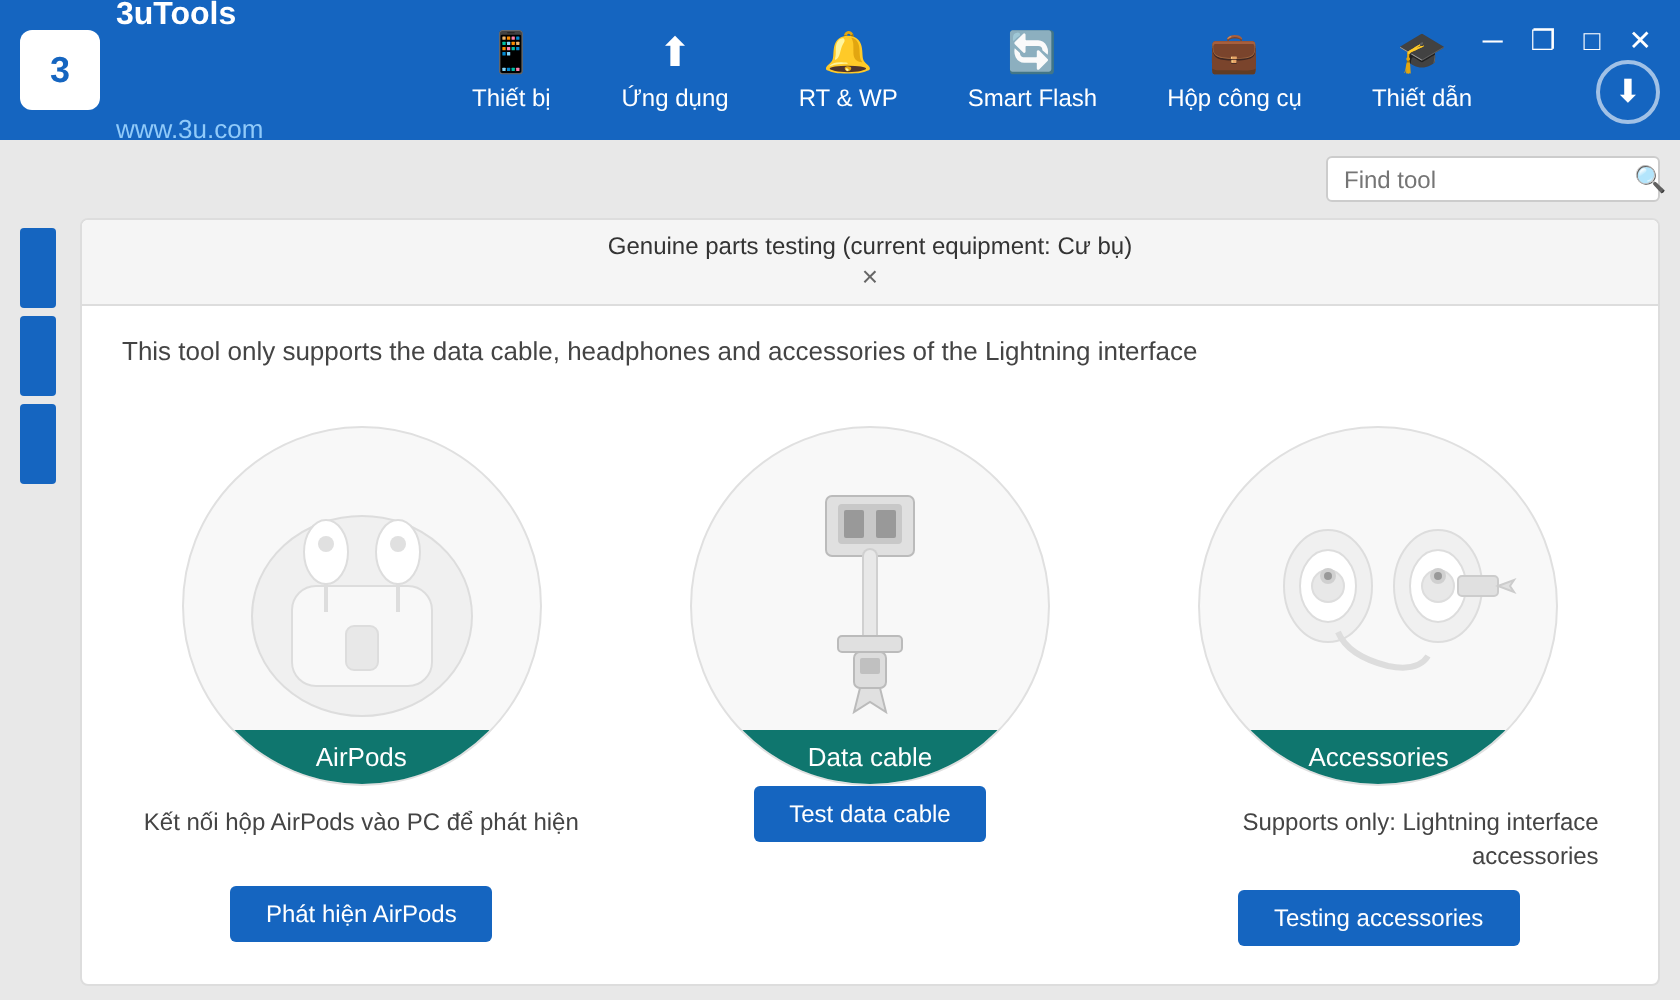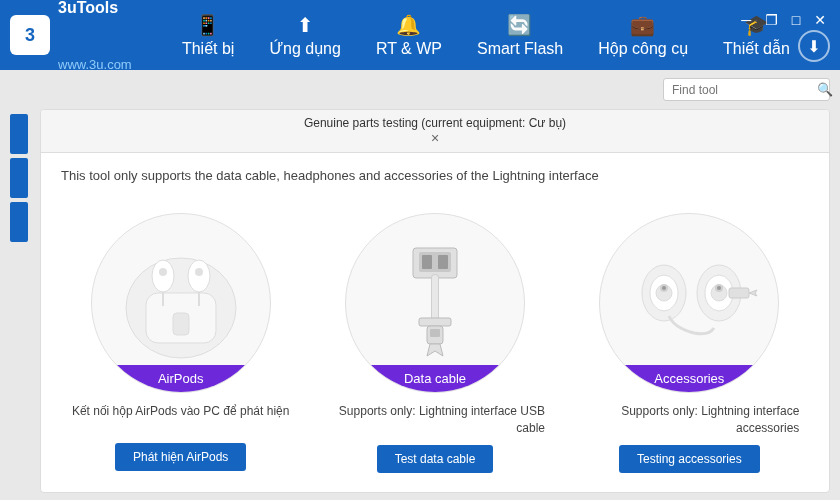--- a/index.html
+++ b/index.html
@@ -72,21 +72,21 @@
       cursor: pointer;
       padding: 5px 15px;
       border-radius: 4px;
       min-width: 70px;
     }
     .nav-icon {
       font-size: 20px;
       margin-bottom: 3px;
     }
     .nav-label {
-      font-size: 16px;
+      font-size: 12px;
       white-space: nowrap;
     }
 
     .window-controls {
       display: flex;
       align-items: center;
       gap: 6px;
       position: absolute;
       right: 10px;
       top: 10px;
@@ -225,21 +225,21 @@
       background: #f8f8f8;
       border: 1px solid #e0e0e0;
       display: flex;
       align-items: center;
       justify-content: center;
       position: relative;
       overflow: hidden;
       margin-bottom: 0;
     }
     .card-label-band {
-      background: #6d28d9;
+      background: #0f766e;
       color: white;
       font-size: 13px;
       text-align: center;
       padding: 6px 0;
       width: 180px;
       border-radius: 0 0 90px 90px;
       position: absolute;
       bottom: 0;
     }
     .card-description {
@@ -381,21 +381,20 @@
               <path d="M70 40 Q70 60 70 80" stroke="#e8e8e8" stroke-width="6" fill="none" stroke-linecap="round"></path>
 
               <rect x="54" y="80" width="32" height="8" rx="2" fill="#e0e0e0" stroke="#bbb" stroke-width="1"></rect>
               <rect x="62" y="88" width="16" height="18" rx="3" fill="#ddd" stroke="#bbb" stroke-width="1"></rect>
               <rect x="65" y="91" width="10" height="8" rx="1" fill="#c0c0c0"></rect>
 
               <path d="M65 106 L62 118 L70 113 L78 118 L75 106 Z" fill="#e0e0e0" stroke="#bbb" stroke-width="1"></path>
             </svg>
             <div class="card-label-band">Data cable</div>
           </div>
-          <p class="card-description">Supports only: Lightning interface USB cable</p>
           <button class="card-btn">Test data cable</button>
         </div>
 
         <div class="card">
           <div class="card-image-wrap">
 
             <svg width="140" height="130" viewBox="0 0 140 130">
 
               <ellipse cx="45" cy="55" rx="22" ry="28" fill="#f0f0f0" stroke="#ddd" stroke-width="1"></ellipse>
               <ellipse cx="45" cy="55" rx="14" ry="18" fill="white" stroke="#ddd" stroke-width="1"></ellipse>

